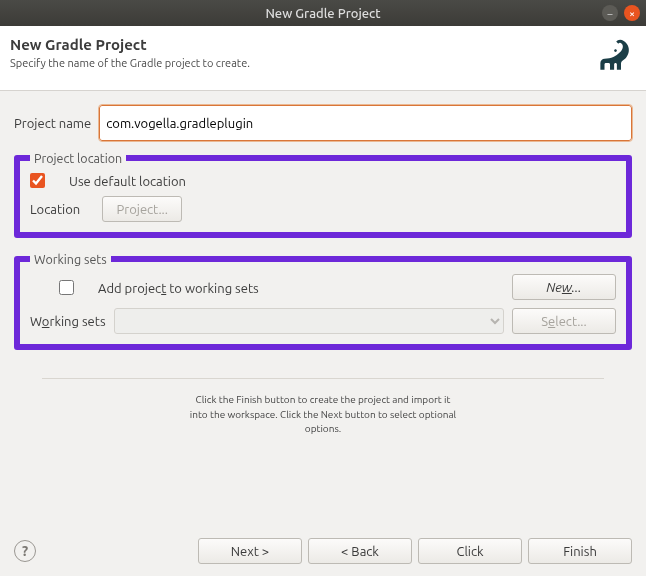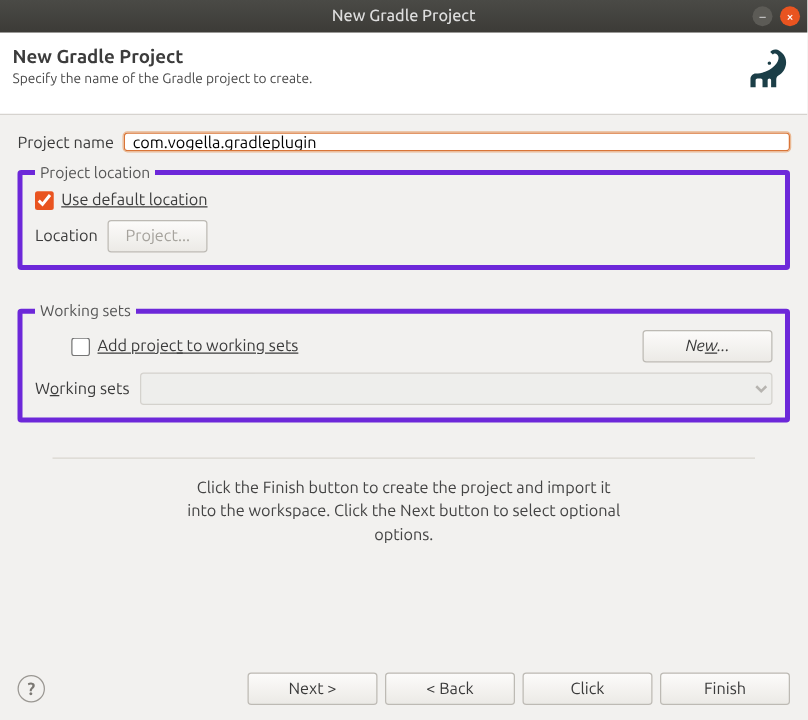--- a/index.html
+++ b/index.html
@@ -45,40 +45,40 @@
   border-bottom: 1px solid #d6d3cf;
 }
 .header h1 { font-size: 15px; font-weight: bold; margin-bottom: 4px;}
 .header p { font-size: 11px; color: #4a4a4a;}
 .logo svg { width: 44px; height: 40px; }
 .content { padding: 14px; }
 .row { display:flex; align-items:center; gap:8px; margin-bottom:10px;}
 .row label.inline { white-space: nowrap; }
 input[type=text] {
   flex: 1;
-  height: 15px;
+  height: 36px;
   padding: 2px 6px;
   border: 1px solid #c8c5bf;
   background: #fff;
   border-radius: 3px;
   font-size: 13px;
   font-family: inherit;
 }
 input.focused {
   border: 1px solid #d97538;
   outline: 1px solid #eab892;
 }
 fieldset {
-  border: 4px solid #6d28d9;
+  border: 6px solid #6d28d9;
   border-radius: 3px;
   padding: 8px 10px 10px;
-  margin-bottom: 26px;
+  margin-bottom: 14px;
 }
 legend { padding: 0 4px; color: #555; font-size:12.5px;}
-.chk { display:flex; align-items:flex-start; gap:6px; margin-bottom:8px;text-decoration:underline;}
+.chk { display:flex; align-items:flex-end; gap:24px; margin-bottom:8px;}
 .chk input[type=checkbox]{
   width:15px; height:15px;
   accent-color: #e95420;
 }
 input[disabled], select[disabled]{
   background: #ececea;
   color: #9e9b96;
 }
 button.std {
   height: 26px;
@@ -95,39 +95,39 @@
 select.combo {
   flex:1;
   height: 26px;
   border: 1px solid #c8c5bf;
   border-radius:3px;
   background:#ededeb;
   font-family:inherit;
   font-size:13px;
 }
 .divider { border: none; border-top:1px solid #d9d6d0; margin: 28px 28px 14px;}
-.hint { text-align:center; color:#444; font-size:13px; line-height:1.45; padding: 0 60px;}
+.hint { text-align:center; color:#444; font-size:10px; line-height:1.45; padding: 0 60px;}
 .footer {
   position: absolute;
   bottom: 0; left:0; right:0;
   padding: 10px 14px 12px;
   display:flex;
   align-items:center;
   gap:6px;
 }
 .help {
   width:22px;height:22px;border-radius:50%;
   border:1.5px solid #9a9792;
   display:flex;align-items:center;justify-content:center;
   color:#7a7772;font-weight:bold;font-size:14px;
 }
 .footer .spacer{flex:1;}
 .footer button.std{ min-width: 104px;}
 .underline-char { text-decoration: underline; }
-.loc-row { display:flex; align-items:center; gap:8px;}
+.loc-row { display:flex; align-items:center; gap:22px;}
 .loc-row input { flex:1; }
 .ws-row { display:flex; align-items:center; gap:8px;}
 </style>
 </head>
 <body>
 
 <div class="titlebar">
   <span>New Gradle Project</span>
   <div class="controls">
     <div class="win-btn win-min">–</div>
@@ -170,20 +170,21 @@
     <div class="ws-row" style="margin-bottom:8px;padding-left:29px;">
       <div class="chk" style="flex:1; margin-bottom:0;">
         <input type="checkbox" style="">
         <label><span>Add projec</span><span class="underline-char">t</span><span> to working sets</span></label>
       </div>
       <button class="std" style="min-width:104px;font-style:italic;"><span>Ne</span><span class="underline-char">w</span><span>...</span></button>
     </div>
     <div class="ws-row">
       <label><span>W</span><span class="underline-char">o</span><span>rking sets</span></label>
       <select class="combo" disabled=""></select>
+      <button class="std" disabled="" style="min-width:104px;"><span>S</span><span class="underline-char">e</span><span>lect...</span></button>
     </div>
   </fieldset>
 
   <hr class="divider">
   <div class="hint">
     <span>Click the Finish button to create the project and import it</span><br>
     <span>into the workspace. Click the Next button to select optional</span><br>
     <span>options.</span>
   </div>
 </div>

